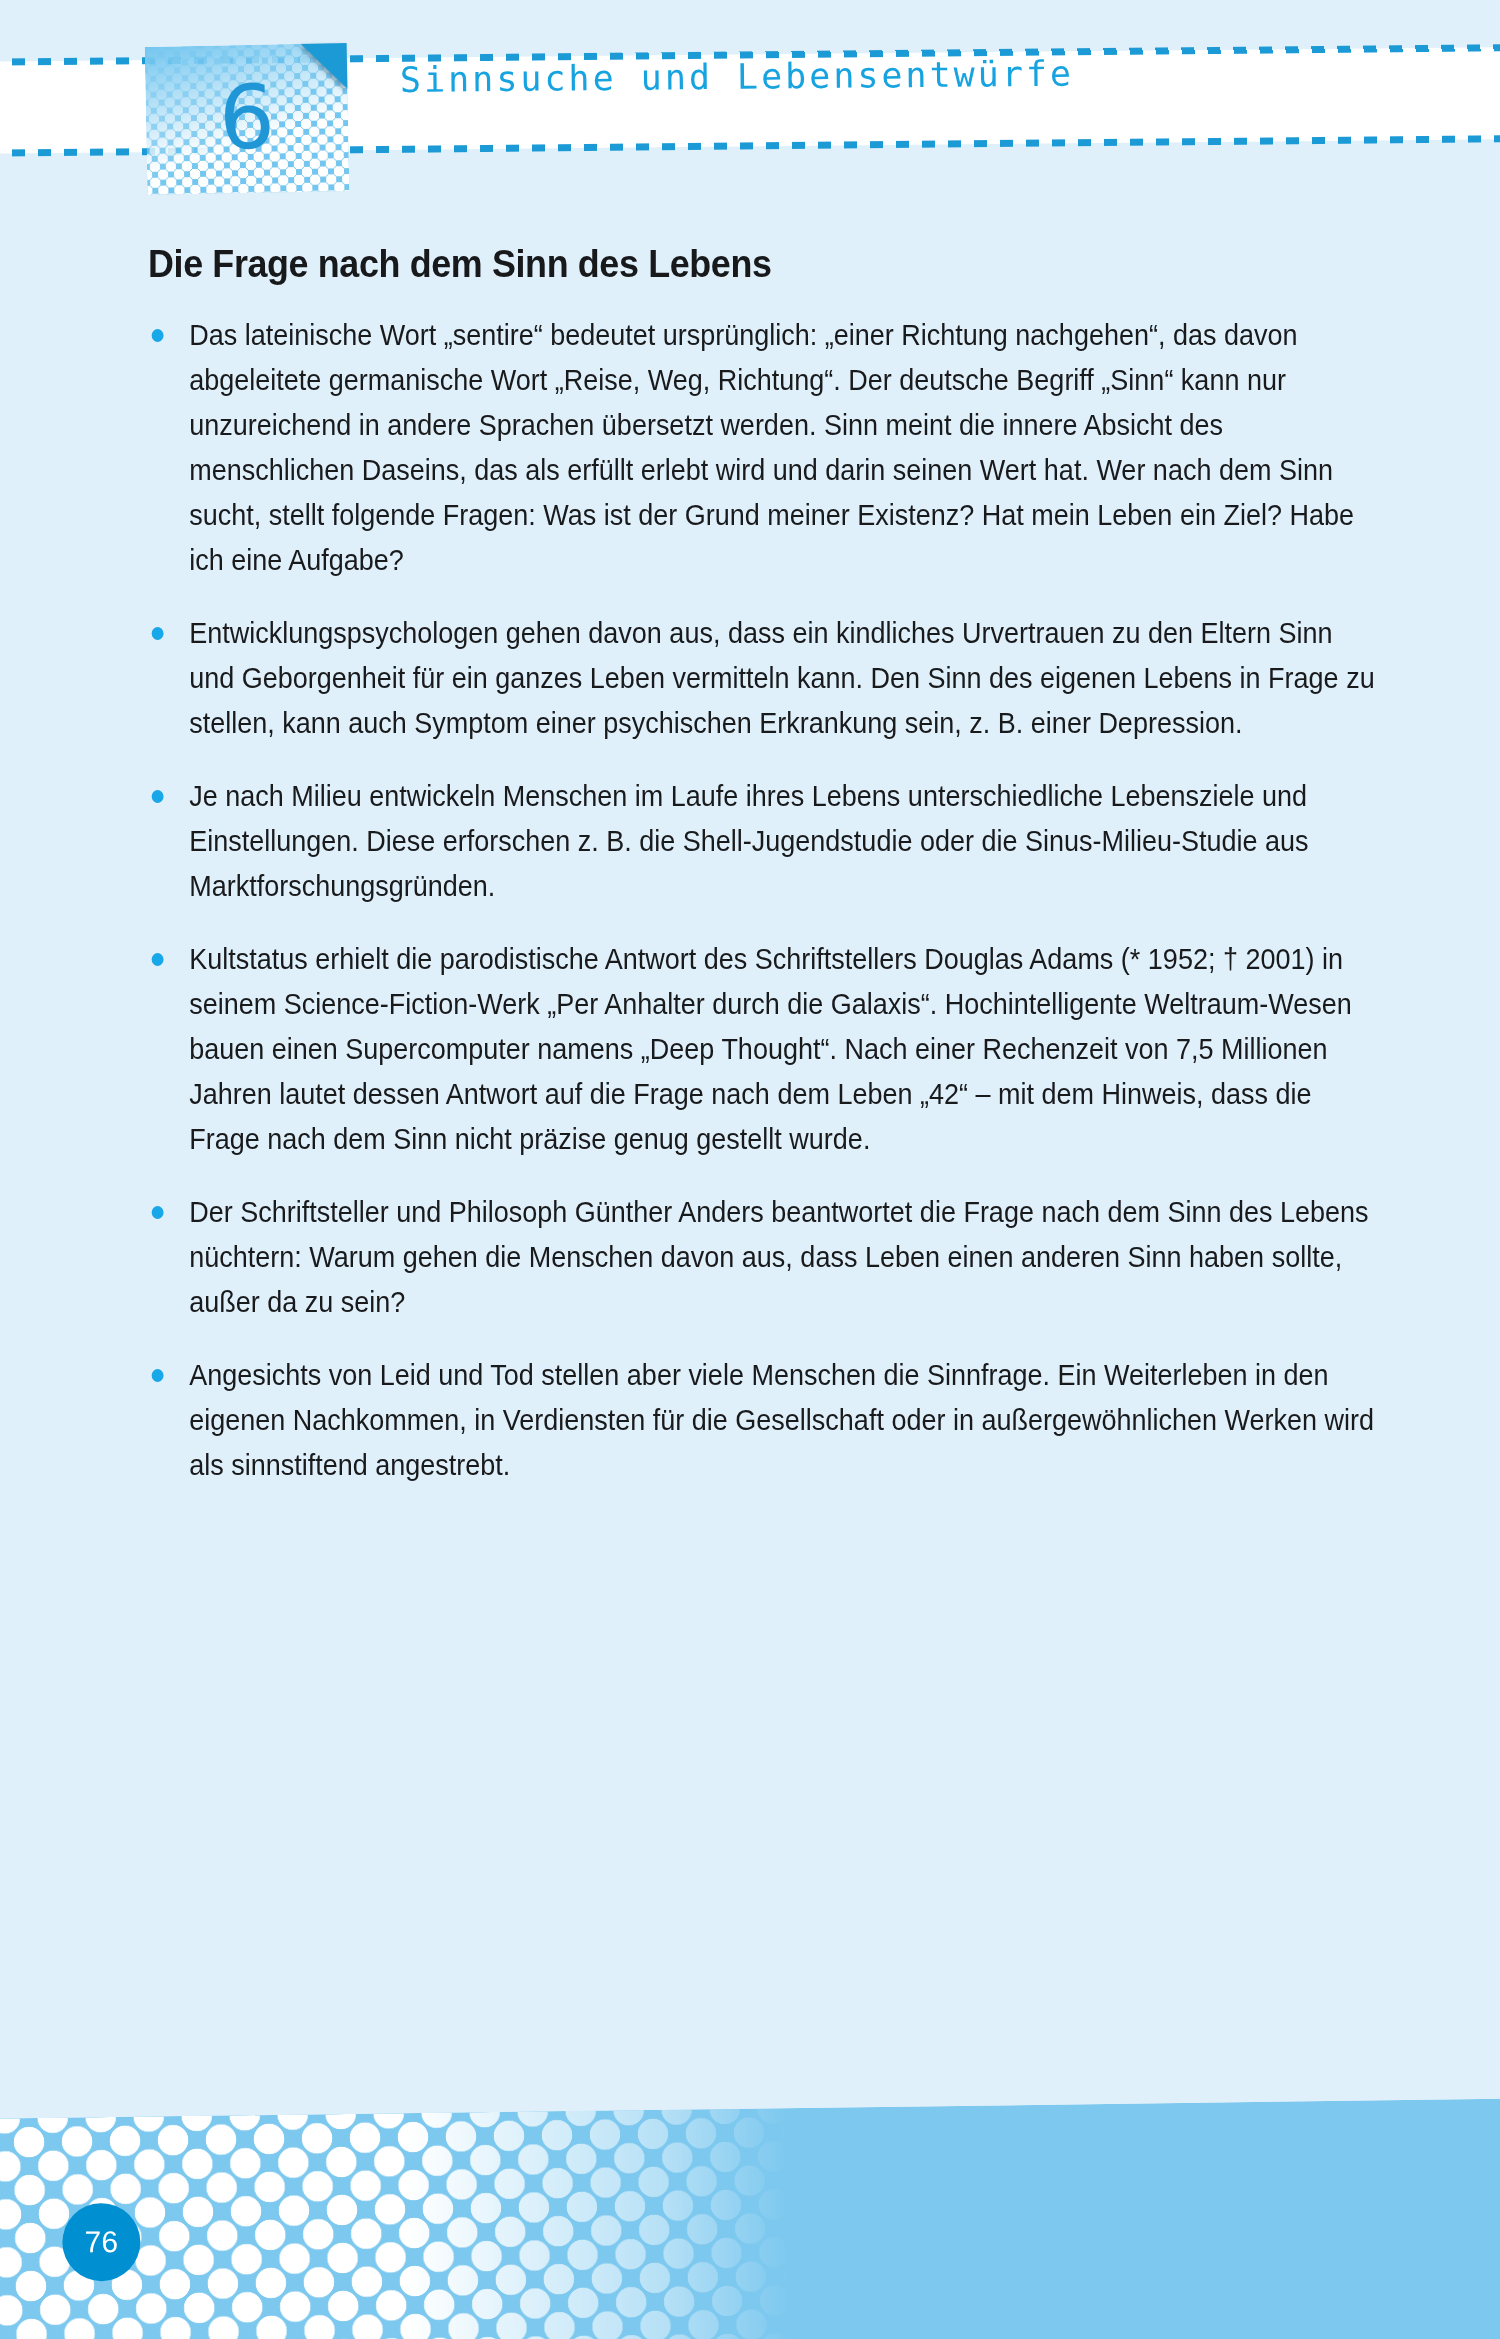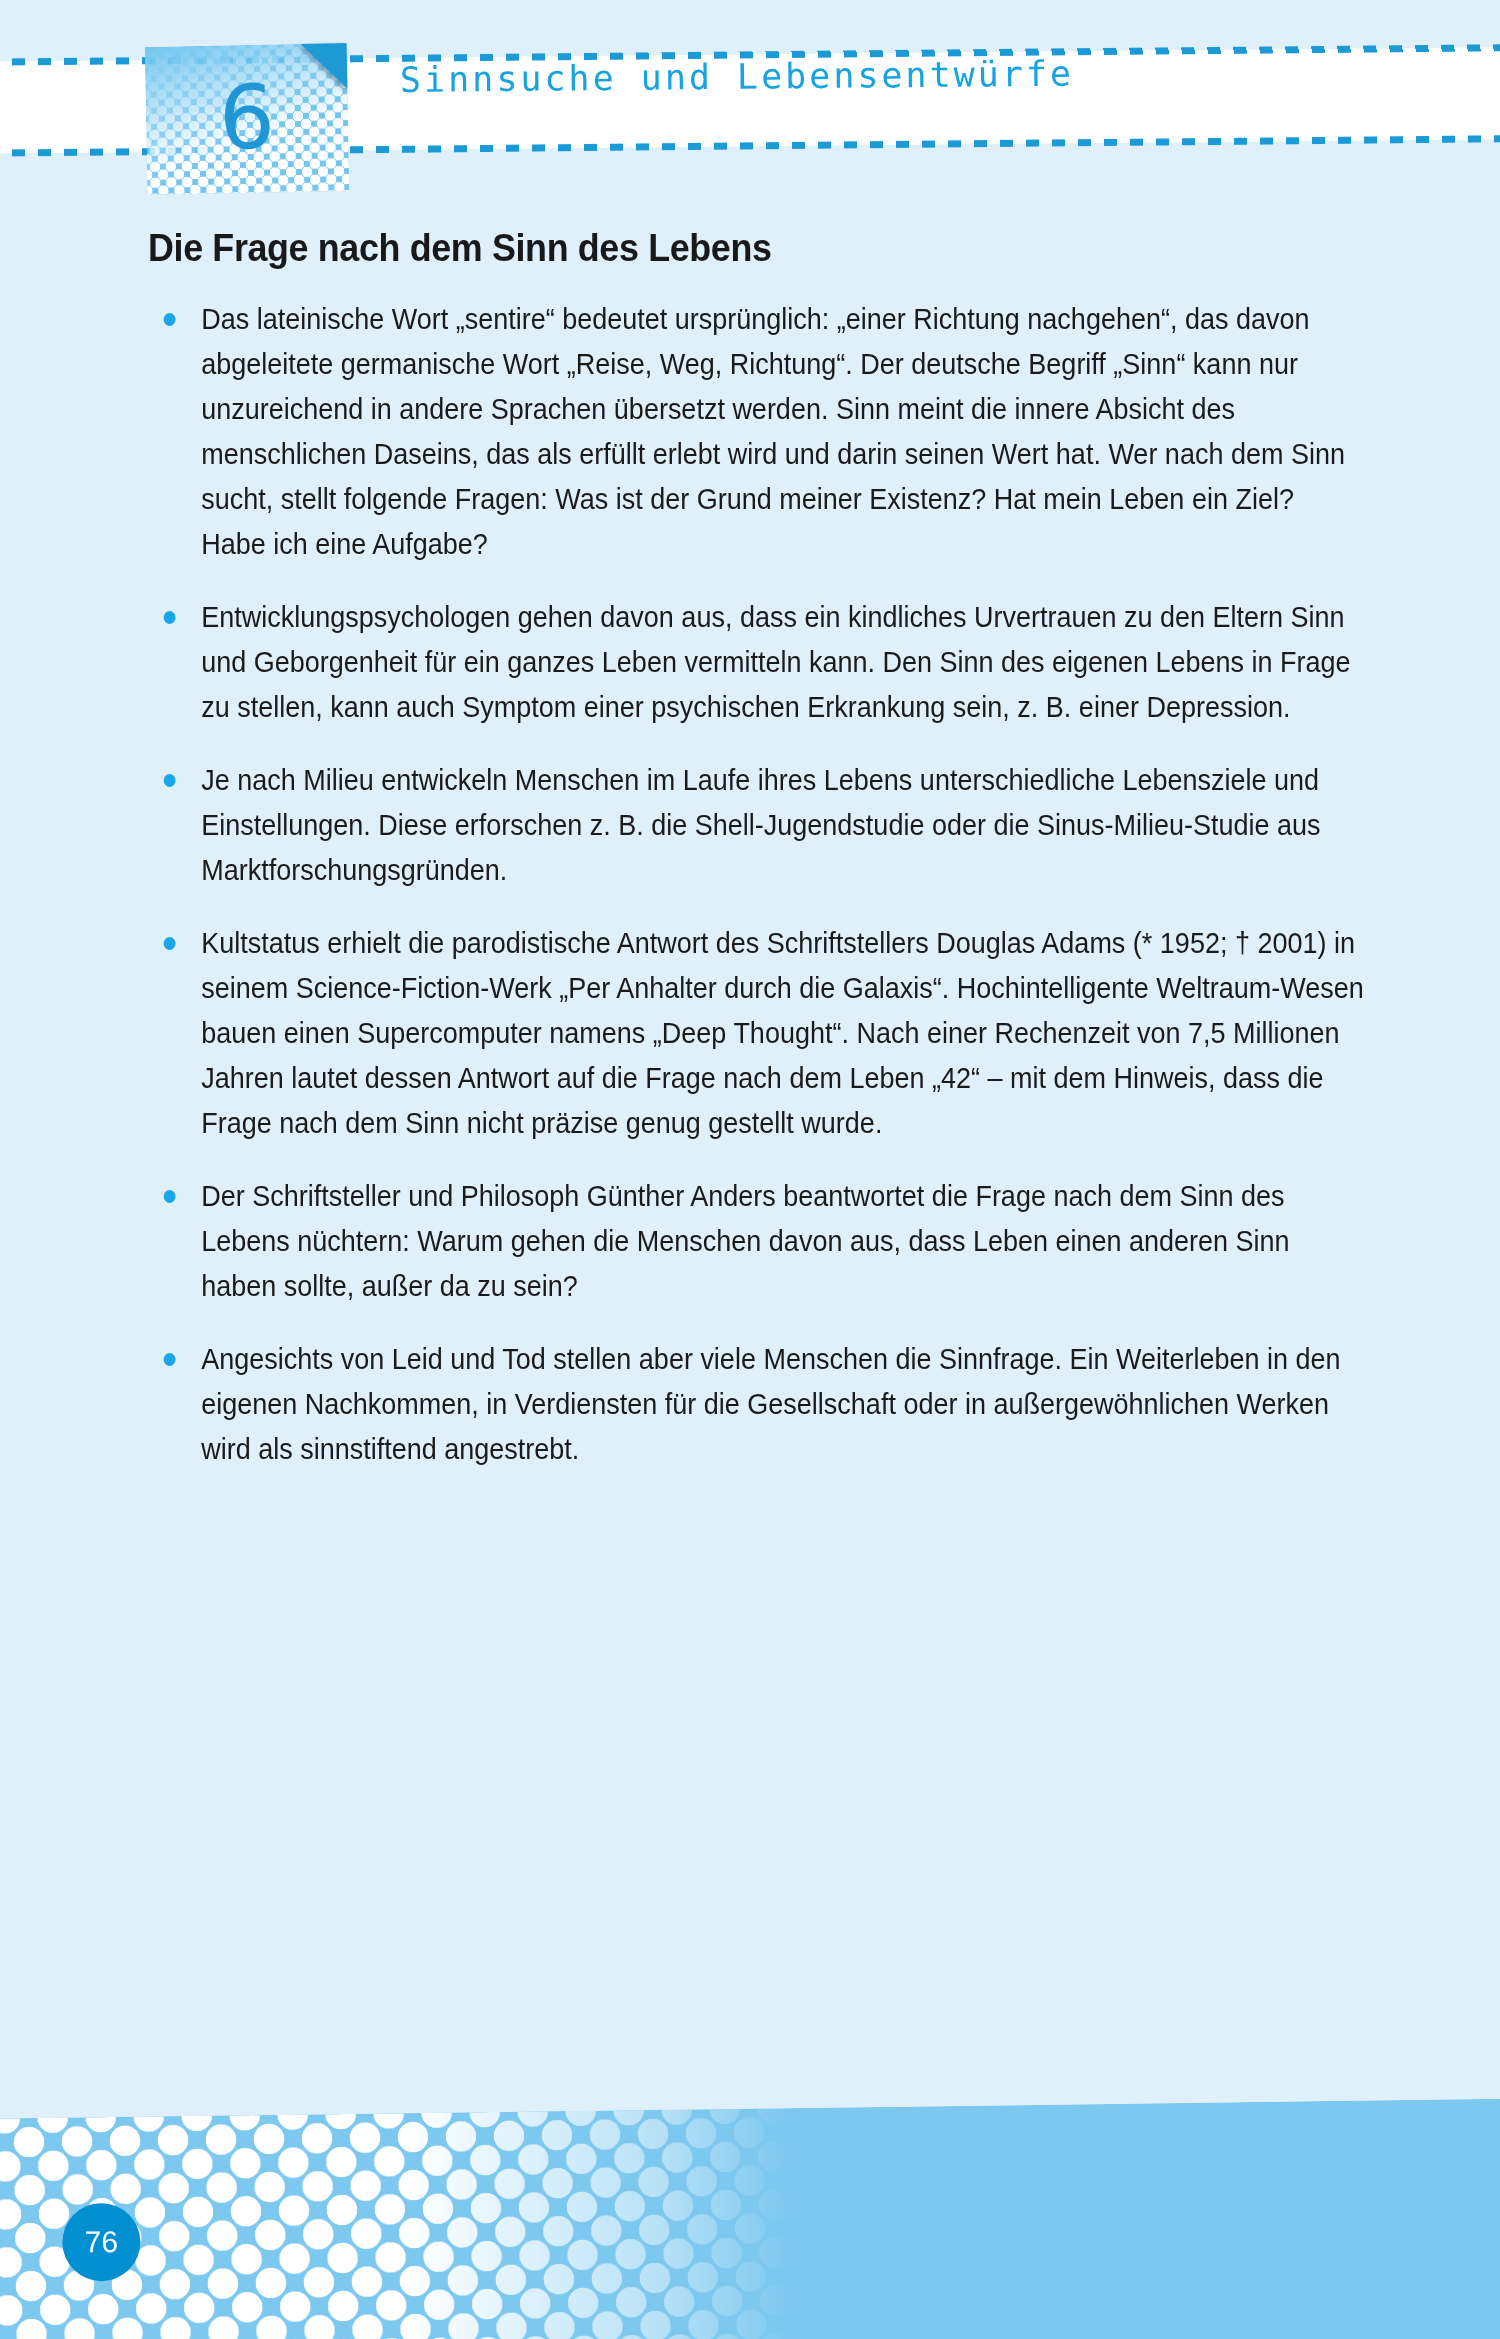--- a/index.html
+++ b/index.html
@@ -113,38 +113,38 @@
     font-size: 88px;
     font-weight: 400;
     padding-bottom: 4px;
     box-sizing: border-box;
   }
 
   
   #content {
     position: absolute;
     left: 148px;
-    top: 226px;
+    top: 242px;
     width: 1190px;
     z-index: 3;
   }
   #page-heading {
     font-family: "Liberation Sans", sans-serif;
     font-weight: bold;
     font-size: 39px;
     color: #18191b;
     letter-spacing: -0.4px;
     margin: 0 0 26px 0;
     transform: scaleX(0.92);
     transform-origin: left center;
   }
 
   ul#bullet-list {
     list-style: none;
-    margin: 12px;
+    margin: 0;
     padding: 0;
   }
   li.bullet-item {
     position: relative;
     padding-left: 45px;
     margin-bottom: 28px;
     color: #191a1c;
     font-family: "Liberation Sans", sans-serif;
     font-size: 29.5px;
     line-height: 45px;

